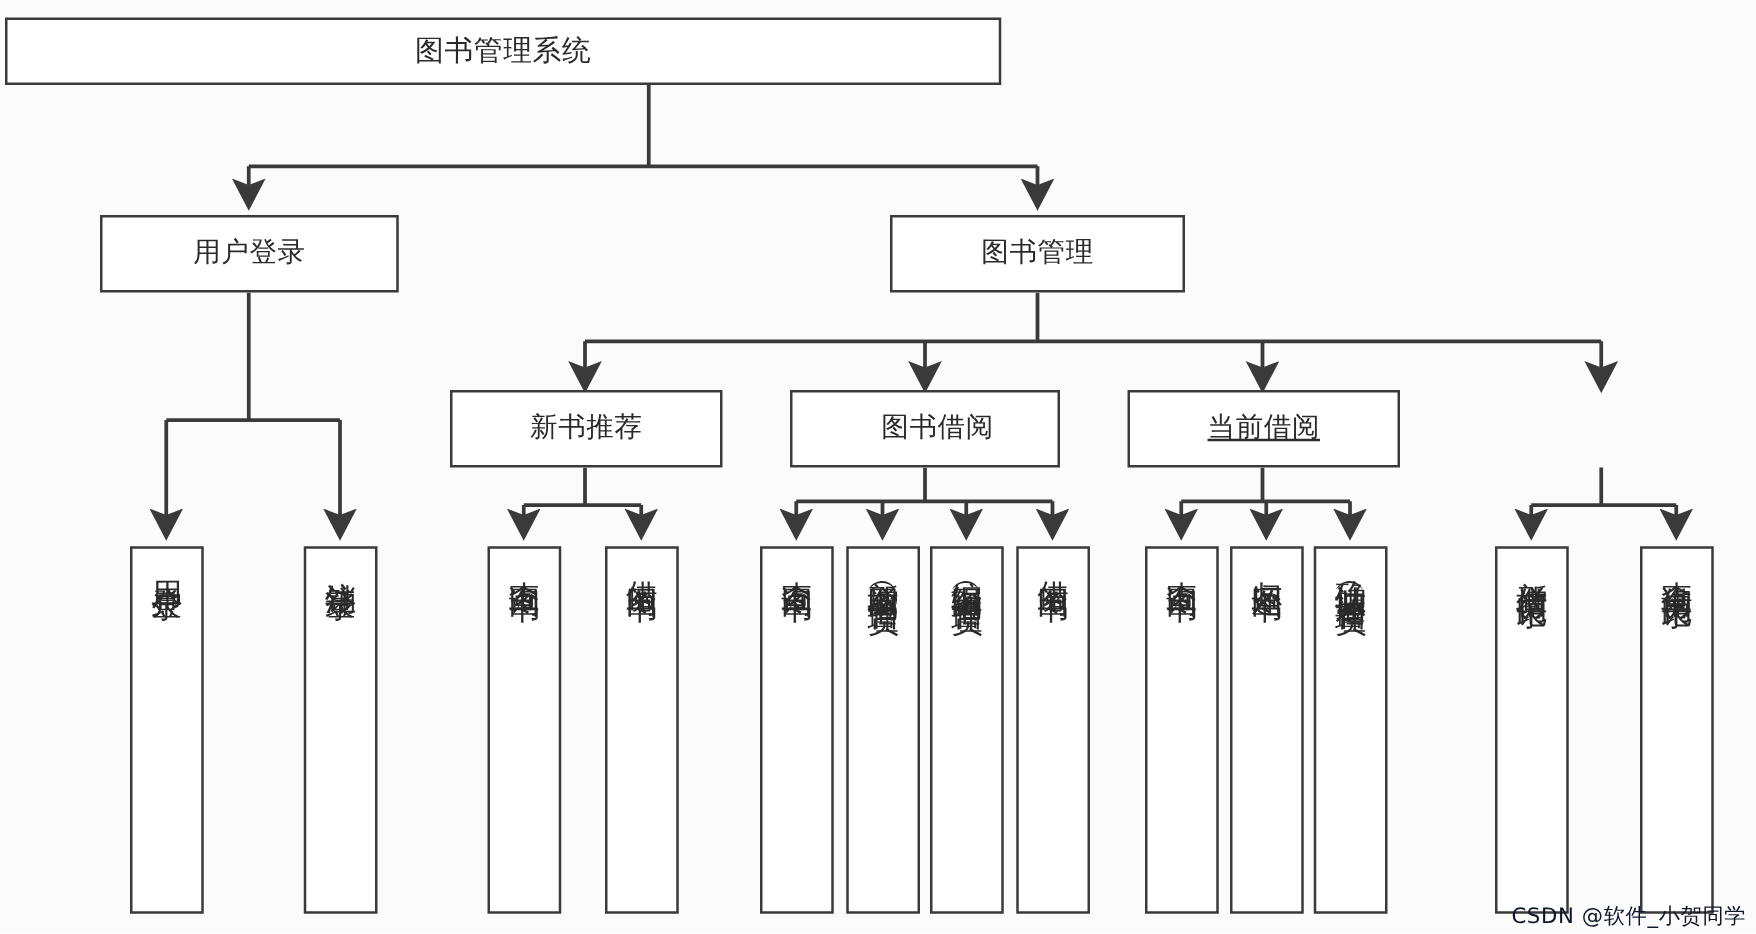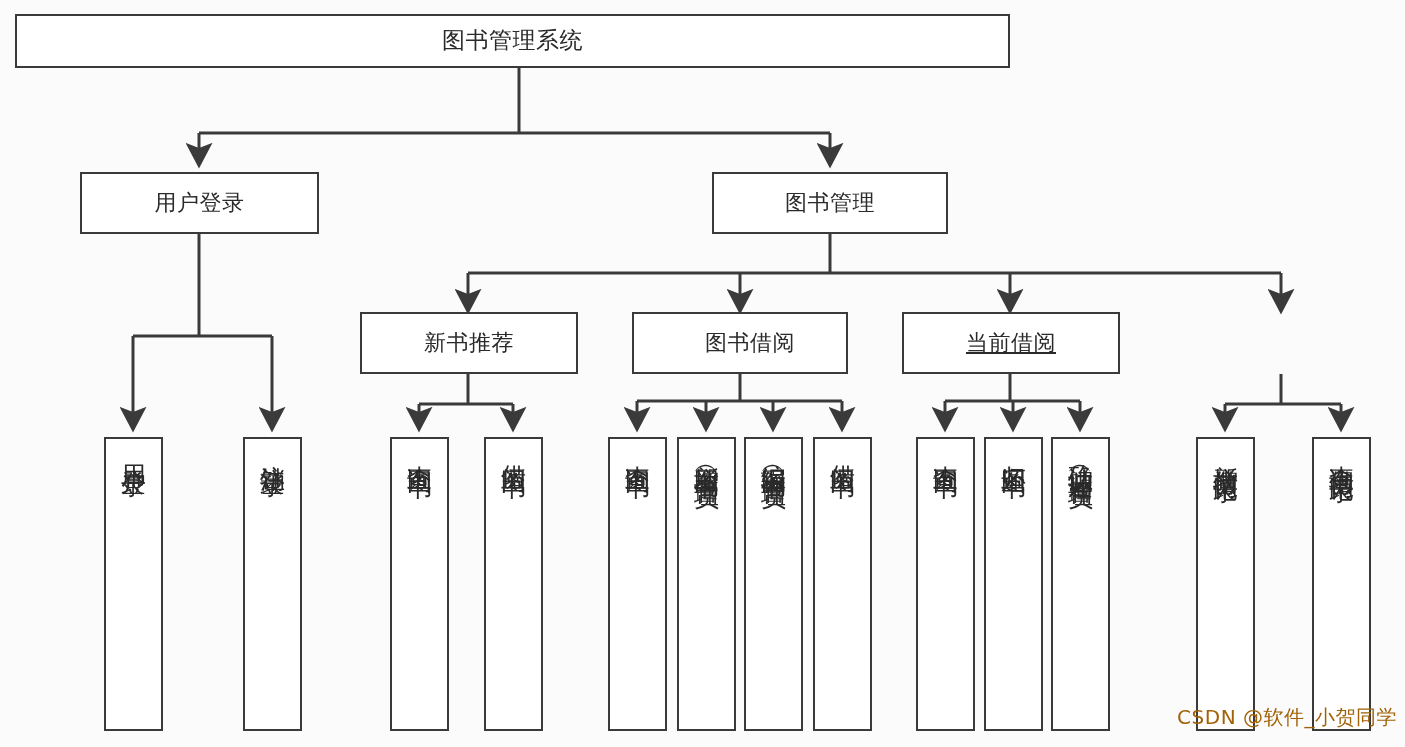--- a/index.html
+++ b/index.html
@@ -57,23 +57,23 @@
     letter-spacing: 3px;
     line-height: 1;
     white-space: nowrap;
   }
   .node.title .label {
     font-size: 23px;
   }
   #watermark {
     position: absolute;
     right: 8px;
-    bottom: 16px;
-    font-size: 20px;
-    color: #a16207;
+    bottom: 3px;
+    font-size: 17px;
+    color: #0f172a;
     letter-spacing: 0.5px;
     z-index: 5;
     white-space: nowrap;
   }
 </style>
 </head>
 <body>
 
 <div id="diagram-root">
 
@@ -120,21 +120,21 @@
       <path d="M 1013 401 L 1013 429" marker-end="url(#arrowhead)"></path>
       <path d="M 1080 401 L 1080 429" marker-end="url(#arrowhead)"></path>
 
       <path d="M 1281 374 L 1281 404"></path>
       <path d="M 1225 404 L 1341 404"></path>
       <path d="M 1225 404 L 1225 429" marker-end="url(#arrowhead)"></path>
       <path d="M 1341 404 L 1341 429" marker-end="url(#arrowhead)"></path>
     </g>
   </svg>
 
-  <div class="node horizontal title" style="left:15px; top:14px; width:995px; height:54px;font-family:Liberation Serif, serif;">
+  <div class="node horizontal title" style="left:4px; top:14px; width:797px; height:54px;font-family:Liberation Serif, serif;">
     <span class="label">图书管理系统</span>
   </div>
 
   <div class="node horizontal" style="left:80px; top:172px; width:239px; height:62px;">
     <span class="label">用户登录</span>
   </div>
 
   <div class="node horizontal" style="left:712px; top:172px; width:236px; height:62px;">
     <span class="label">图书管理</span>
   </div>

